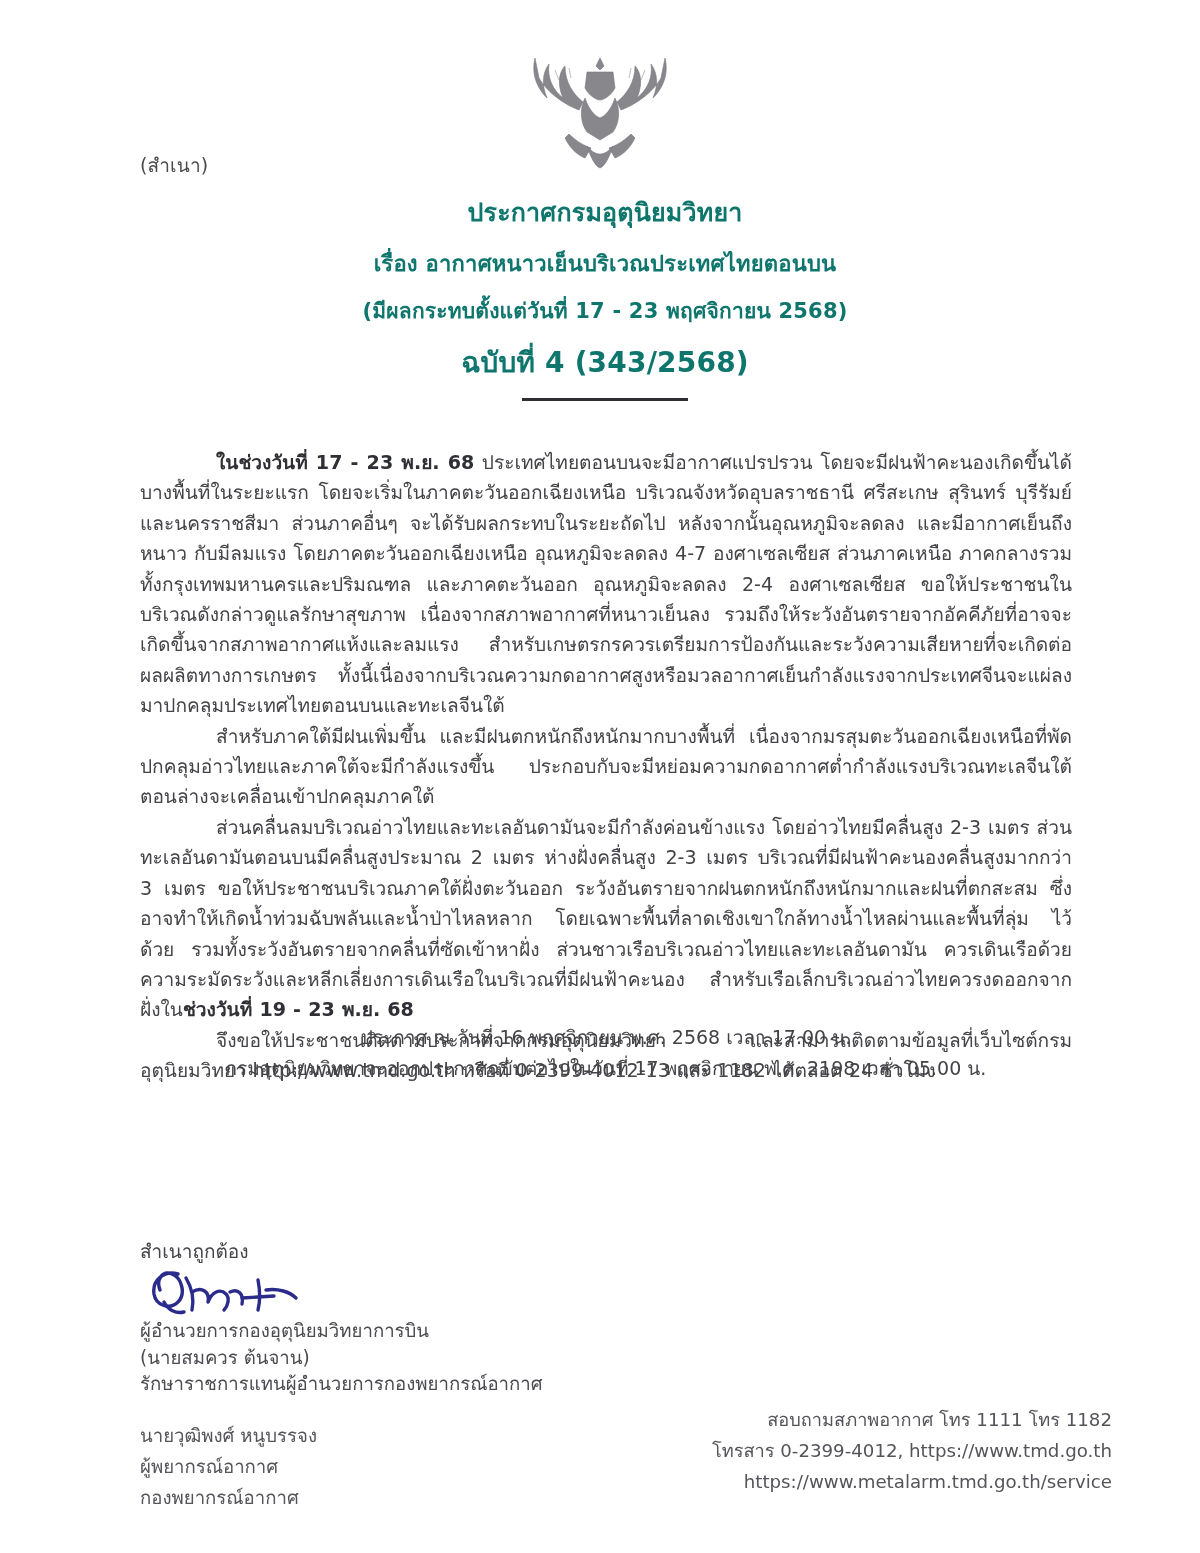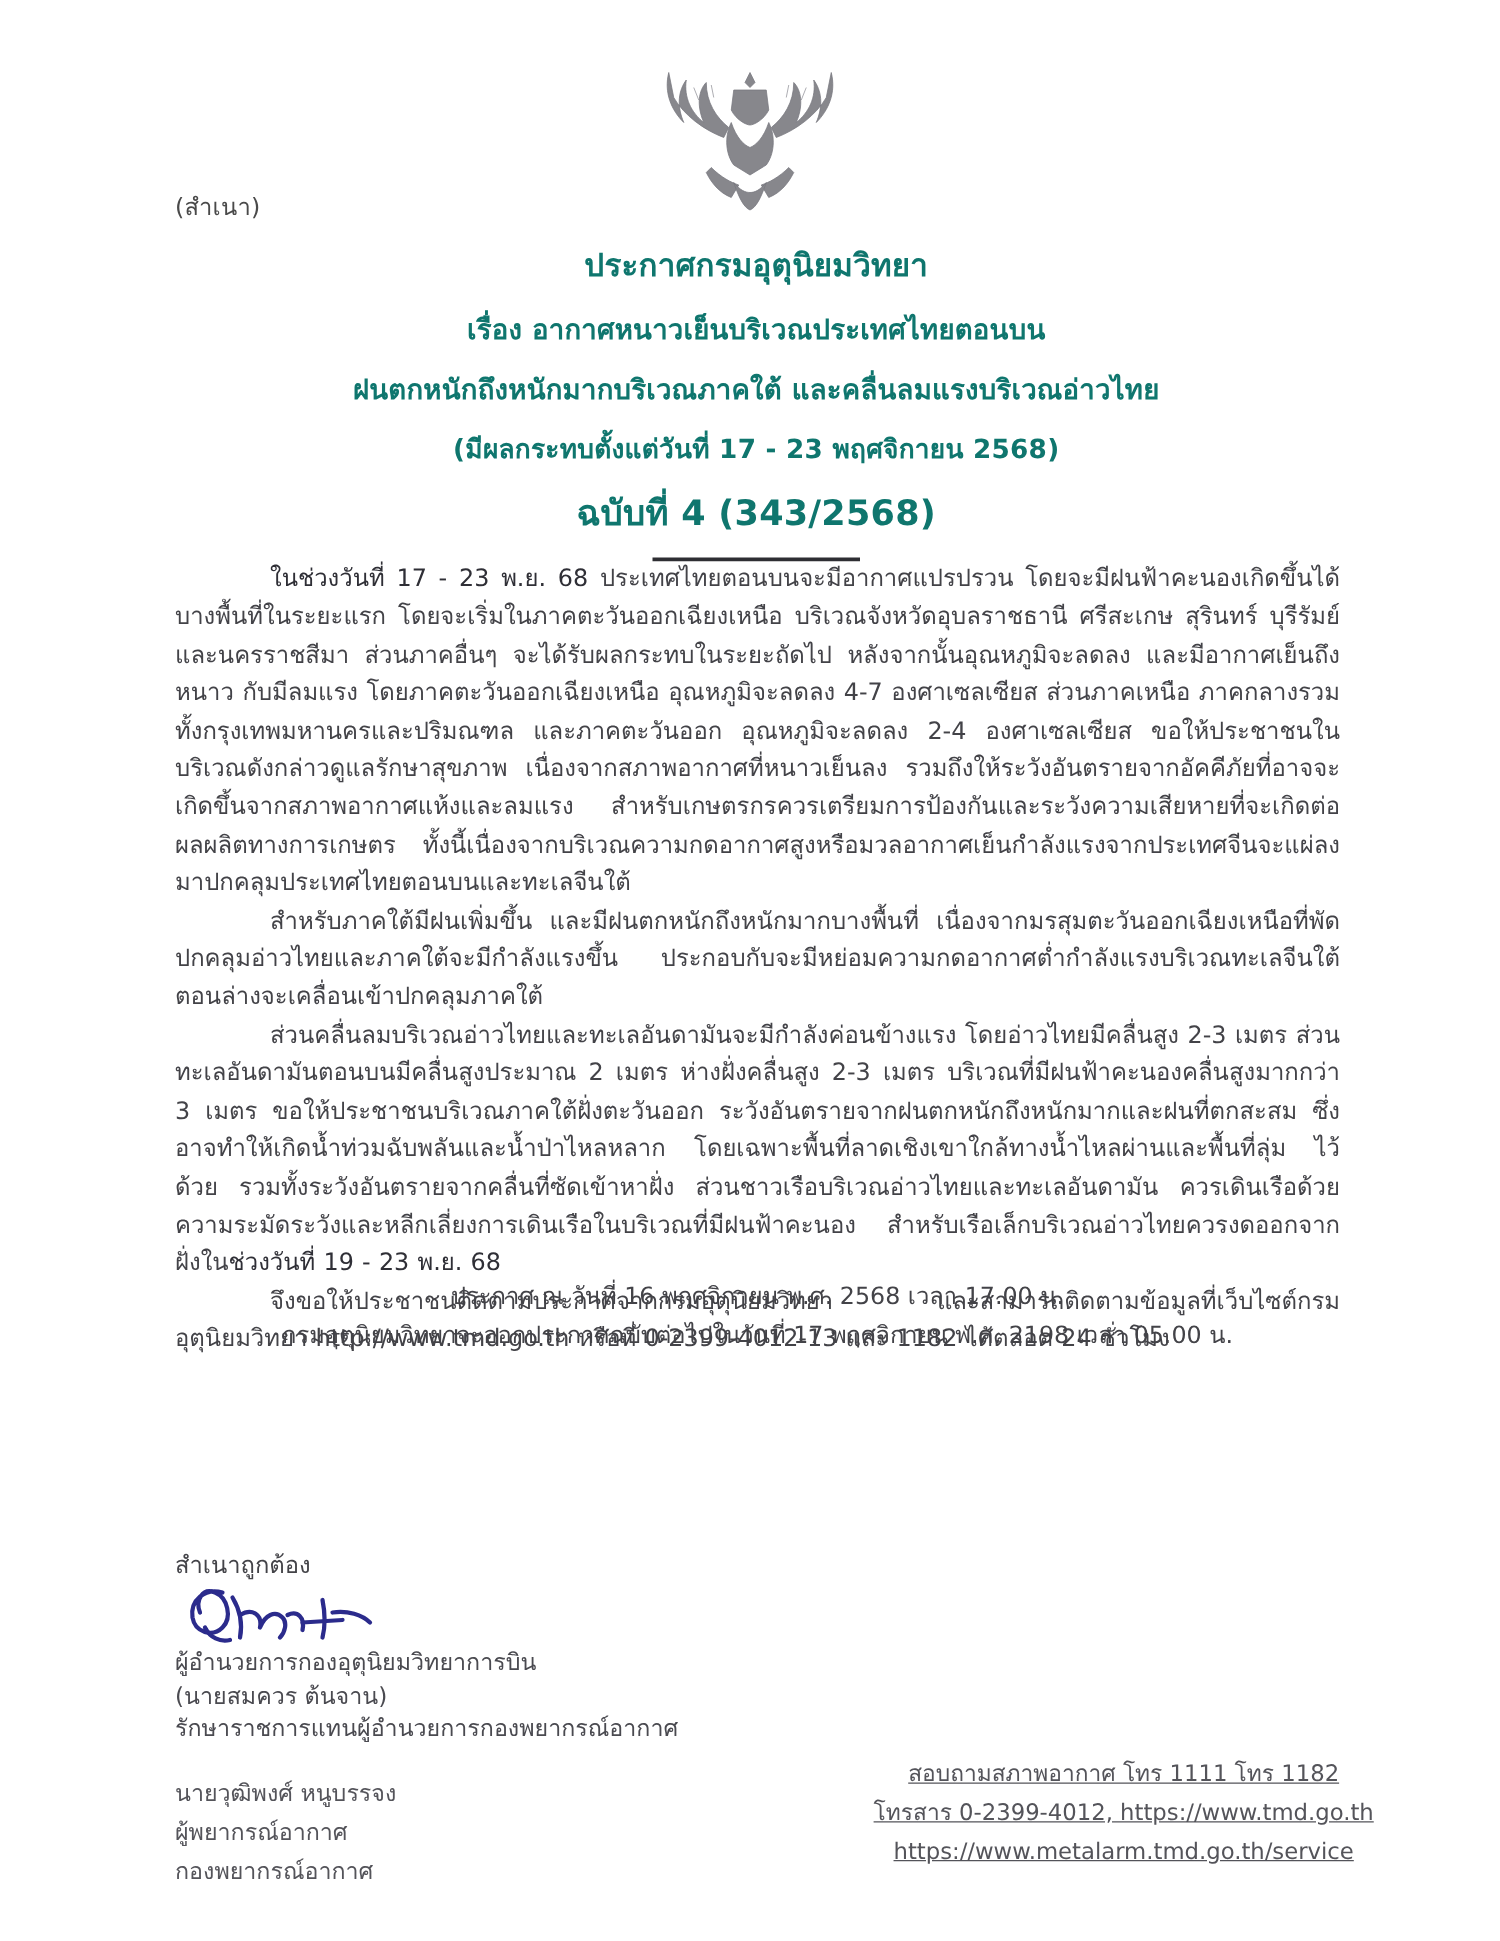--- a/index.html
+++ b/index.html
@@ -89,21 +89,21 @@
   p.para {
     margin: 0 0 0 0;
     font-size: 19.1px;
     line-height: 30.4px;
     text-align: justify;
     text-justify: inter-word;
     text-indent: 76px;
     color: #434348;
     word-spacing: .5px;
   }
-  b.em { font-weight: normal; color: #2f2f36; }
+  b.em { font-weight: bold; color: #2f2f36; }
 
   
   .issued {
     position: absolute;
     left: 140px;
     right: 128px;
     top: 1022px;
     text-align: center;
     font-size: 19px;
     line-height: 31px;
@@ -152,27 +152,26 @@
     position: absolute;
     left: 140px;
     top: 1404px;
     font-size: 18.6px;
     line-height: 31px;
     color: #54545a;
     margin-top: 16px;
   }
   .foot-right {
     position: absolute;
-    right: 101px;
+    right: 88px;
     top: 1404px;
-    text-align: center;
+    text-align: right;
     font-size: 18.2px;
     line-height: 31px;
     color: #54545a;
-    text-decoration: underline;
   }
 </style>
 </head>
 <body>
 
 <div class="page">
 
   <div class="emblem-wrap">
     <svg class="emblem" viewBox="0 0 150 126" aria-hidden="true">
       <g fill="#6d6d74" stroke="#5a5a62" stroke-width="0.6">
@@ -193,21 +192,20 @@
         <path d="M30 22 L34 32 M44 20 L46 30 M106 20 L104 30 M120 22 L116 32" stroke="#7a7a82" fill="none"></path>
       </g>
     </svg>
   </div>
 
   <div class="copy-tag">(สำเนา)</div>
 
   <div class="title-block">
     <div class="t-line t1">ประกาศกรมอุตุนิยมวิทยา</div>
     <div class="t-line t2">เรื่อง อากาศหนาวเย็นบริเวณประเทศไทยตอนบน</div>
-    <div class="t-line t3">ฝนตกหนักถึงหนักมากบริเวณภาคใต้ และคลื่นลมแรงบริเวณอ่าวไทย</div>
     <div class="t-line t4">(มีผลกระทบตั้งแต่วันที่ 17 - 23 พฤศจิกายน 2568)</div>
     <div class="t-line t5">ฉบับที่ 4 (343/2568)</div>
     <div class="rule-wrap">
       <div class="rule"></div>
     </div>
   </div>
 
   <div class="body-block">
     <p class="para"><b class="em">ในช่วงวันที่ 17 - 23 พ.ย. 68</b><span> ประเทศไทยตอนบนจะมีอากาศแปรปรวน โดยจะมีฝนฟ้าคะนองเกิดขึ้นได้บางพื้นที่ในระยะแรก โดยจะเริ่มในภาคตะวันออกเฉียงเหนือ บริเวณจังหวัดอุบลราชธานี ศรีสะเกษ สุรินทร์ บุรีรัมย์ และนครราชสีมา ส่วนภาคอื่นๆ จะได้รับผลกระทบในระยะถัดไป หลังจากนั้นอุณหภูมิจะลดลง และมีอากาศเย็นถึงหนาว กับมีลมแรง โดยภาคตะวันออกเฉียงเหนือ อุณหภูมิจะลดลง 4-7 องศาเซลเซียส ส่วนภาคเหนือ ภาคกลางรวมทั้งกรุงเทพมหานครและปริมณฑล และภาคตะวันออก อุณหภูมิจะลดลง 2-4 องศาเซลเซียส ขอให้ประชาชนในบริเวณดังกล่าวดูแลรักษาสุขภาพ เนื่องจากสภาพอากาศที่หนาวเย็นลง รวมถึงให้ระวังอันตรายจากอัคคีภัยที่อาจจะเกิดขึ้นจากสภาพอากาศแห้งและลมแรง สำหรับเกษตรกรควรเตรียมการป้องกันและระวังความเสียหายที่จะเกิดต่อผลผลิตทางการเกษตร ทั้งนี้เนื่องจากบริเวณความกดอากาศสูงหรือมวลอากาศเย็นกำลังแรงจากประเทศจีนจะแผ่ลงมาปกคลุมประเทศไทยตอนบนและทะเลจีนใต้</span></p>
     <p class="para">สำหรับภาคใต้มีฝนเพิ่มขึ้น และมีฝนตกหนักถึงหนักมากบางพื้นที่ เนื่องจากมรสุมตะวันออกเฉียงเหนือที่พัดปกคลุมอ่าวไทยและภาคใต้จะมีกำลังแรงขึ้น ประกอบกับจะมีหย่อมความกดอากาศต่ำกำลังแรงบริเวณทะเลจีนใต้ตอนล่างจะเคลื่อนเข้าปกคลุมภาคใต้</p>

